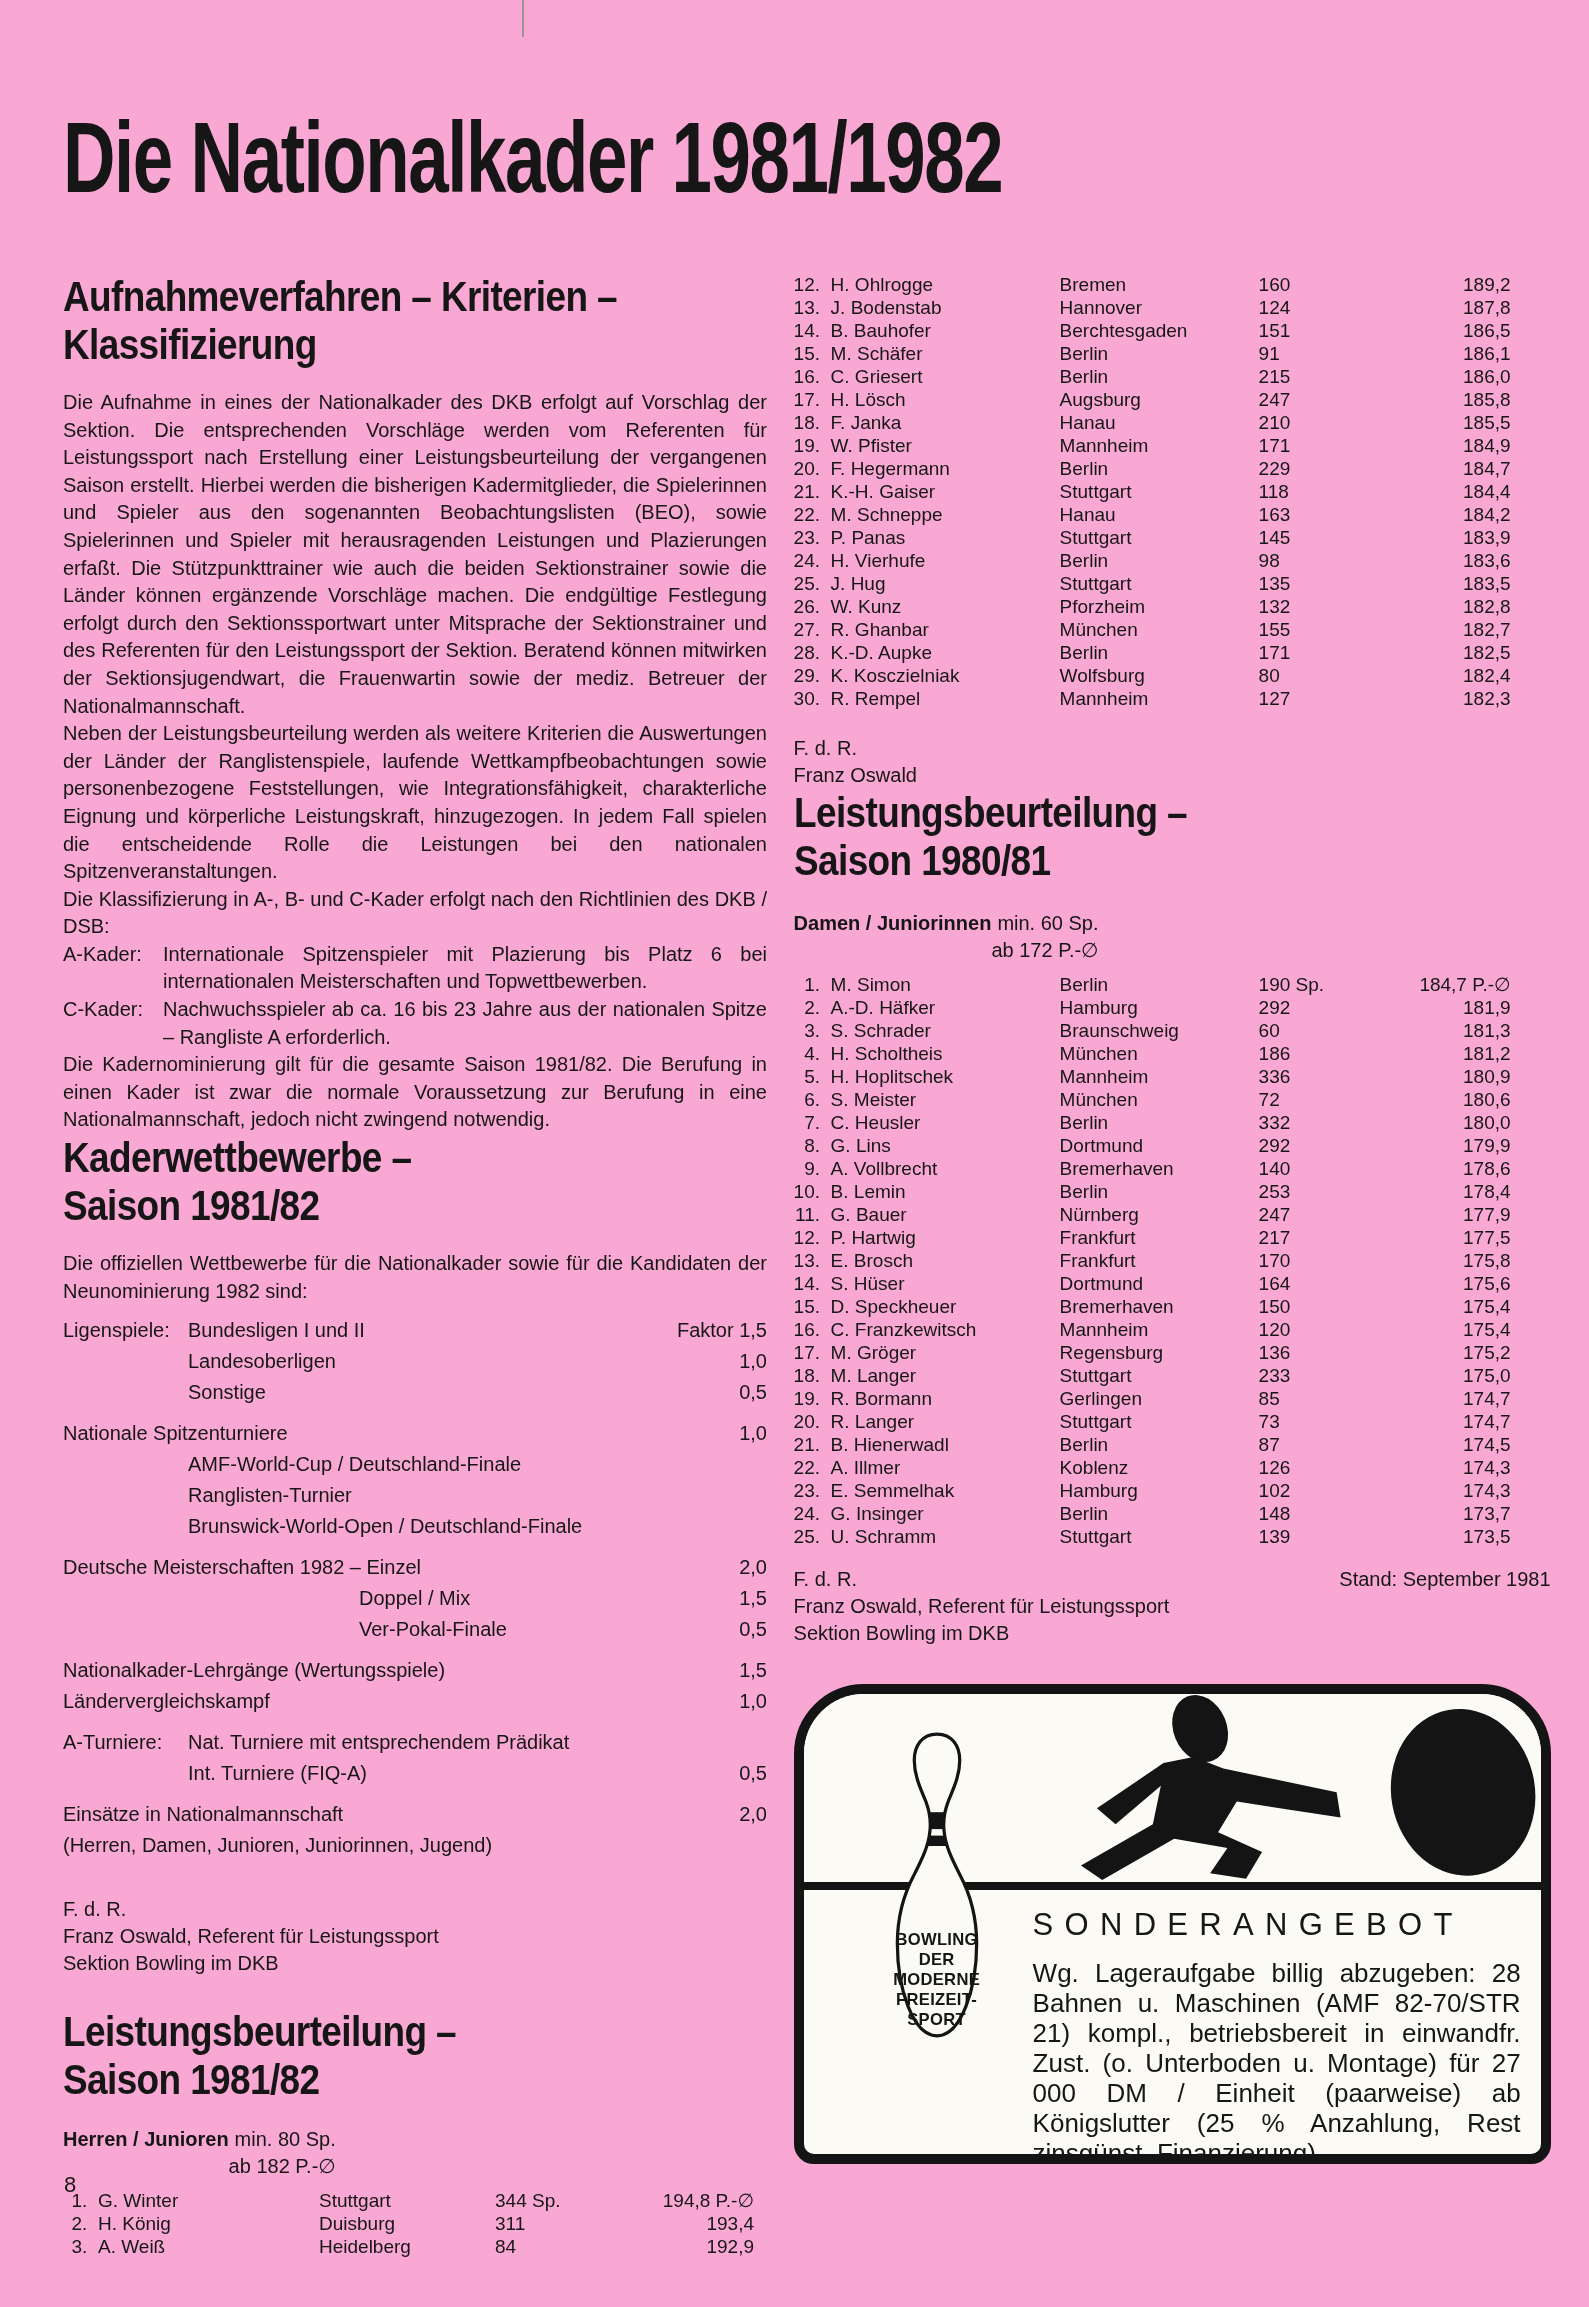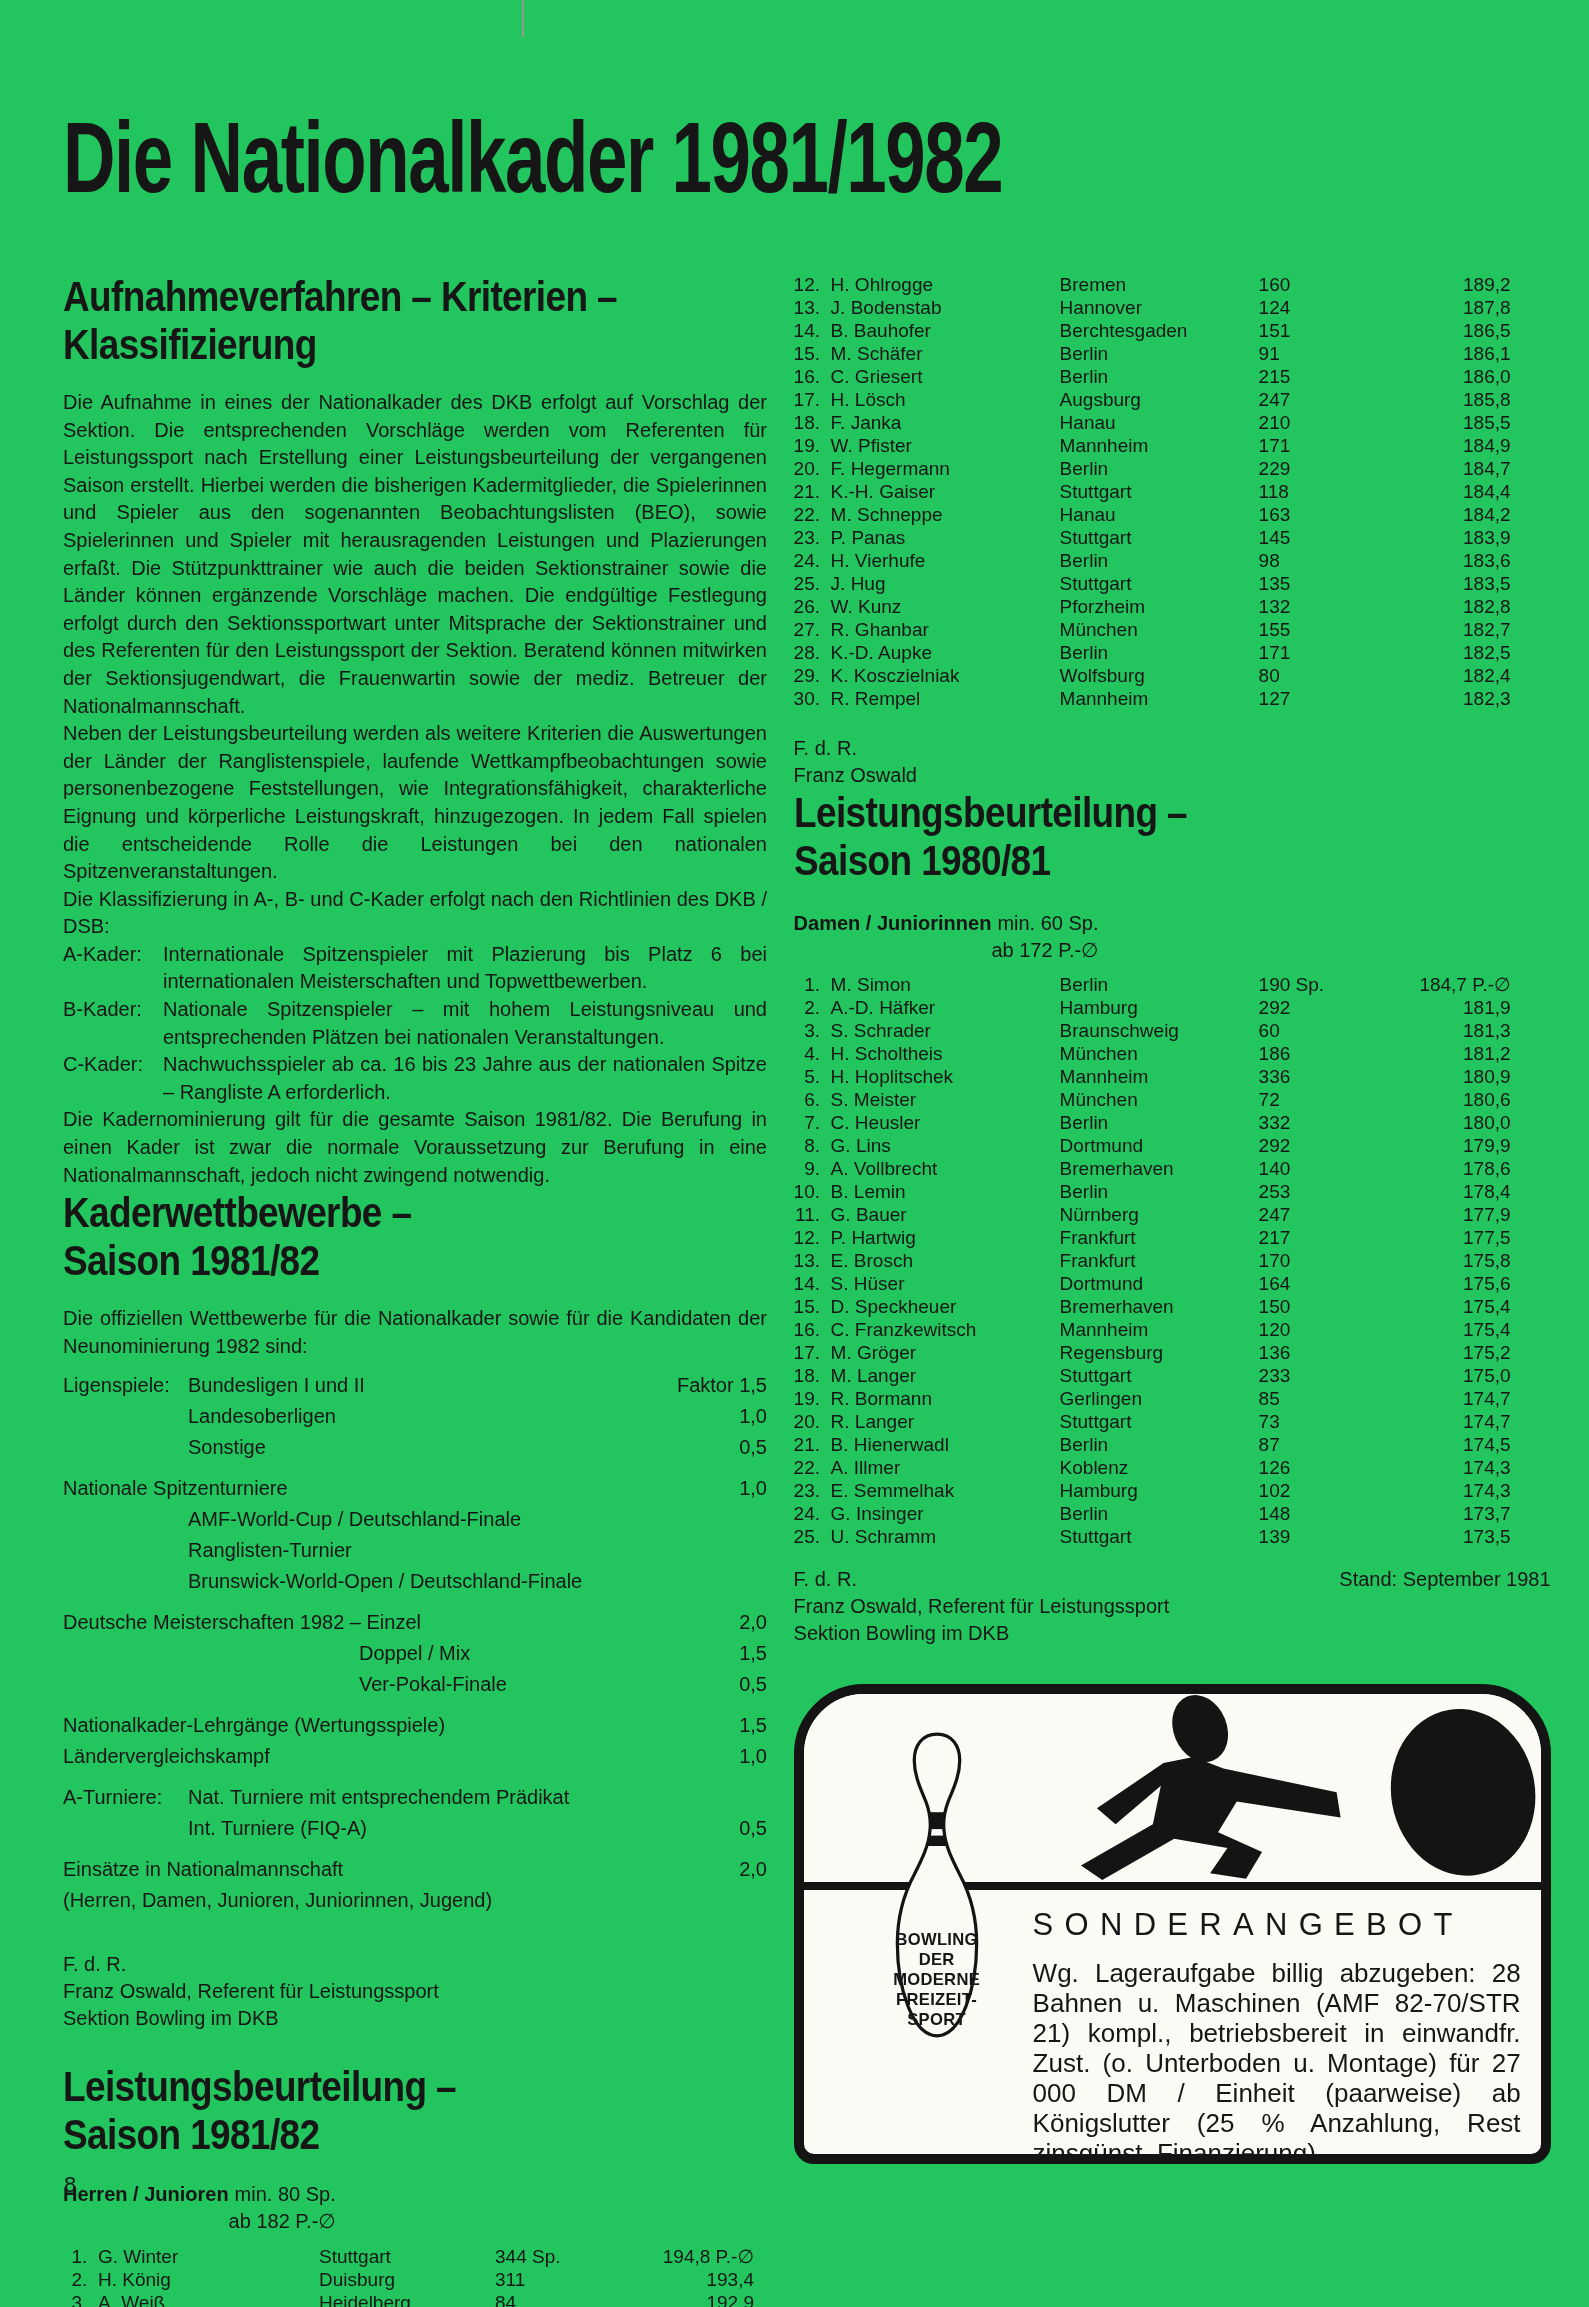--- a/index.html
+++ b/index.html
@@ -1,19 +1,19 @@
 <!DOCTYPE html>
 <html style="font-size:10.6px"><head>
 <meta charset="utf-8">
 <style>
   html,body{margin:0;padding:0;background:#dddbd4;}
   .page{
     position:relative;
     width:1590px;height:2307px;
-    background:#22c55e;
+    background:#f9a8d4;
     font-family:"Liberation Sans",sans-serif;
     color:#161616;
     overflow:hidden;
   }
   .fold-mark{position:absolute;left:522px;top:0;width:2px;height:37px;background:#9a978f;}
   .content{position:absolute;left:63px;top:100px;width:1488px;}
   h1.title{
     margin:0 0 58px 0;
     font-size:101px;font-weight:bold;letter-spacing:-2px;white-space:nowrap;
     transform:scaleX(0.72);transform-origin:left center;
@@ -103,24 +103,20 @@
         <p class="body-text">Neben der Leistungsbeurteilung werden als weitere Kriterien die Auswertungen der Länder der Ranglistenspiele, laufende Wettkampfbeobachtungen sowie personenbezogene Feststellungen, wie Integrationsfähigkeit, charakterliche Eignung und körperliche Leistungskraft, hinzugezogen. In jedem Fall spielen die entscheidende Rolle die Leistungen bei den nationalen Spitzenveranstaltungen.</p>
         <p class="body-text">Die Klassifizierung in A-, B- und C-Kader erfolgt nach den Richtlinien des DKB / DSB:</p>
 
         <div class="defs">
 
             <div class="def">
               <span class="dterm">A-Kader:</span>
               <span class="dtext">Internationale Spitzenspieler mit Plazierung bis Platz 6 bei internationalen Meisterschaften und Topwettbewerben.</span>
             </div>
 
-            <div class="def">
-              <span class="dterm">B-Kader:</span>
-              <span class="dtext">Nationale Spitzenspieler – mit hohem Leistungsniveau und entsprechenden Plätzen bei nationalen Veranstaltungen.</span>
-            </div>
 
             <div class="def">
               <span class="dterm">C-Kader:</span>
               <span class="dtext">Nachwuchsspieler ab ca. 16 bis 23 Jahre aus der nationalen Spitze – Rangliste A erforderlich.</span>
             </div>
           </div>
 
         <p class="body-text">Die Kadernominierung gilt für die gesamte Saison 1981/82. Die Berufung in einen Kader ist zwar die normale Voraussetzung zur Berufung in eine Nationalmannschaft, jedoch nicht zwingend notwendig.</p>
 
         <h2 class="sec mt-sec">

